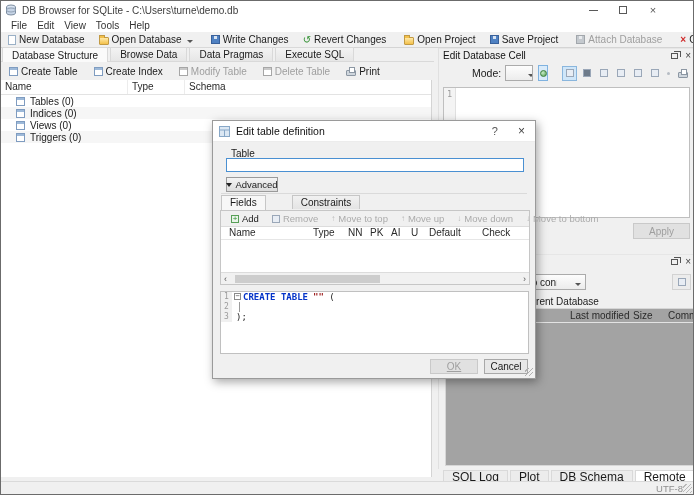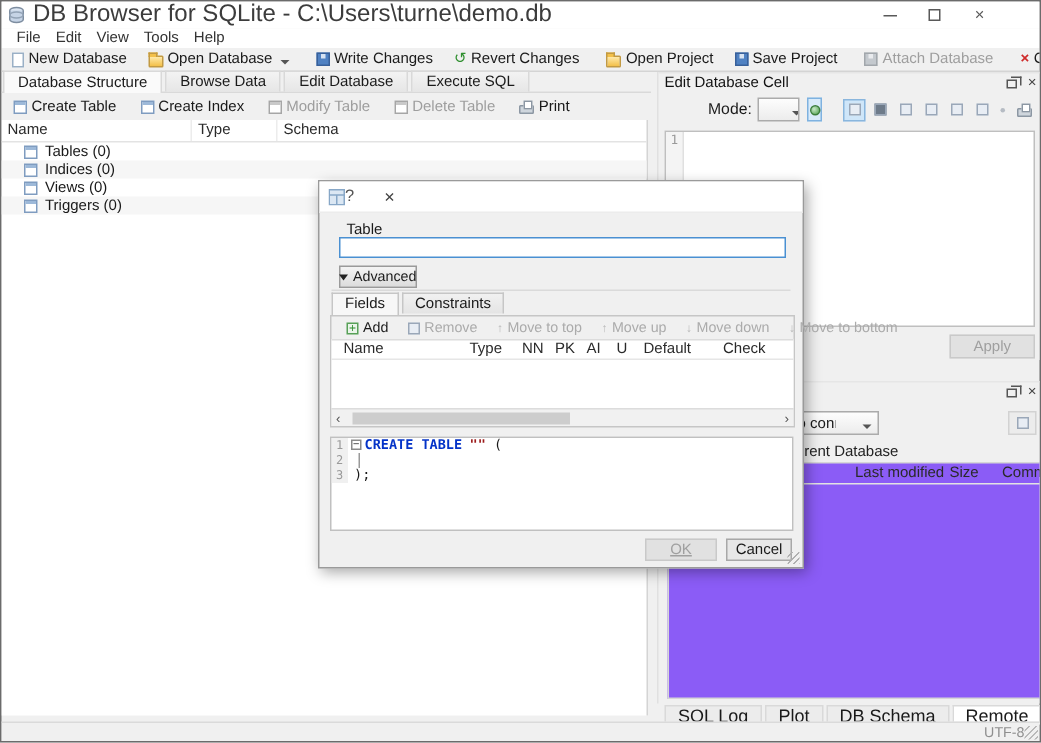--- a/index.html
+++ b/index.html
@@ -6,21 +6,21 @@
   html,body { width:694px; height:495px; }
   body {
     position:relative; overflow:hidden;
     font-family:"Liberation Sans", sans-serif; font-size:10.5px; color:#1a1a1a;
     background:#f0f0f0; border:1px solid #6b6b6b;
   }
 
   
   .titlebar { position:absolute; top:0; left:0; right:0; height:18px; background:#ffffff;
               display:flex; align-items:center; padding-left:4px; }
-  .title-text { font-size:16px; color:#3c3c3c; margin-left:5px; white-space:nowrap; }
+  .title-text { font-size:10px; color:#3c3c3c; margin-left:5px; white-space:nowrap; }
   .win-controls { position:absolute; right:25px; top:0; height:18px; display:flex; }
   .win-btn { width:30px; height:18px; display:flex; align-items:center; justify-content:center; color:#595959; }
   .glyph-min { width:9px; height:0; border-top:1px solid #595959; display:inline-block; }
   .glyph-max { width:8px; height:8px; border:1px solid #595959; display:inline-block; }
   .win-close-txt { font-size:11px; line-height:11px; }
 
   
   .menubar { position:absolute; top:18px; left:0; right:0; height:13px; background:#ffffff;
              display:flex; align-items:center; padding-left:5px; font-size:10px; color:#333; }
   .menu-item { padding:0 5px; }
@@ -106,21 +106,21 @@
             font-family:"DejaVu Sans Mono", monospace; font-size:8.5px; text-align:center; padding-top:1px; }
   .apply-btn { position:absolute; right:5px; top:175px; width:57px; height:16px; background:#e1e1e1;
                border:1px solid #c9c9c9; color:#9f9f9f; font-size:10px; display:flex; align-items:center; justify-content:center; }
 
   .remote-panel { top:253px; height:215px; }
   .remote-row { position:absolute; top:17px; left:0; right:0; height:22px; }
   .identity-select { position:absolute; left:6px; top:3px; width:141px; }
   .remote-go-btn { position:absolute; right:4px; top:3px; width:19px; height:16px; background:#ececec;
                    border:1px solid #d2d2d2; display:flex; align-items:center; justify-content:center; }
   .remote-section-label { position:absolute; top:42px; left:81px; font-size:10px; color:#222; white-space:nowrap; }
-  .remote-list { position:absolute; left:6px; right:0; top:54px; bottom:3px; background:#8b5cf6; border:1px solid #d6d6d6; border-right:none; }
+  .remote-list { position:absolute; left:6px; right:0; top:54px; bottom:3px; background:#a3a3a3; border:1px solid #d6d6d6; border-right:none; }
   .remote-list-header { height:14px; border-bottom:1px solid #e3e3e3; position:relative; font-size:10px; color:#2a2a2a; }
   .rl-col { position:absolute; top:1px; white-space:nowrap; }
   .rl-modified { left:124px; } .rl-size { left:187px; } .rl-commit { left:222px; }
 
   
   .bottom-tabs { position:absolute; left:437px; top:469px; height:13px; display:flex; gap:2px; align-items:stretch; padding-left:5px; }
   .btab { padding:0 8px; font-size:12px; display:flex; align-items:center; background:#ececec;
           border:1px solid #d9d9d9; white-space:nowrap; }
   .btab.active { background:#ffffff; border-bottom-color:#ffffff; }
 
@@ -137,21 +137,21 @@
   .dlg-title { margin-left:6px; font-size:10.5px; color:#111; flex:1; white-space:nowrap; }
   .dlg-help { color:#555; font-size:11px; margin-right:20px; }
   .dlg-close { color:#444; font-size:12px; margin-right:4px; }
   .dlg-label-table { position:absolute; left:18px; top:27px; font-size:10px;text-align:center; }
   .dlg-input { position:absolute; left:13px; top:37px; width:298px; height:14px; border:1px solid #4a90d2;
                background:#fff; font-size:10px; padding:0 3px; outline:none; font-family:"Liberation Sans",sans-serif; }
   .dlg-advanced { position:absolute; left:13px; top:56px; width:52px; height:15px; background:linear-gradient(#f4f4f4,#dcdcdc);
                   border:1px solid #9a9a9a; font-size:9.5px; display:flex; align-items:center; justify-content:center; gap:3px; }
   .adv-caret { width:0; height:0; border-left:3px solid transparent; border-right:3px solid transparent; border-top:4px solid #222; }
   .dlg-hline { position:absolute; left:8px; right:8px; top:72px; border-top:1px solid #dadada; }
-  .dlg-tabs { position:absolute; left:8px; top:74px; display:flex; }
+  .dlg-tabs { position:absolute; left:8px; top:74px; display:flex;gap:24px; }
   .dtab { padding:1px 8px; font-size:10px; border:1px solid #c6c6c6; border-bottom:none;
           background:linear-gradient(#f1f1f1,#e4e4e4); margin-right:2px; }
   .dtab.active { background:#f7f7f7; position:relative; z-index:2; margin-bottom:-1px; padding-bottom:2px; }
   .dlg-pane { position:absolute; left:7px; top:89px; width:310px; height:75px; border:1px solid #c6c6c6; background:#f0f0f0;
               display:flex; flex-direction:column; }
   .fields-toolbar { height:15px; display:flex; align-items:center; font-size:9.5px; gap:1px; padding-left:4px; }
   .ft-btn { display:flex; align-items:center; gap:3px; padding:0 6px; white-space:nowrap; }
   .ft-btn.disabled { color:#ababab; }
   .gl-add { width:8px; height:8px; border:1px solid #58a058; background:#eaf4ea; color:#2f8f2f;
             font-size:8px; line-height:6px; text-align:center; }
@@ -252,21 +252,21 @@
   <span class="tb-sep"></span>
   <span class="tb-btn">
     <span class="txt-glyph red">×</span>
     <span>Close Database</span>
   </span>
 </div>
 
 <div class="main-tabs">
   <span class="mtab active">Database Structure</span>
   <span class="mtab">Browse Data</span>
-  <span class="mtab">Edit Database</span>
+  <span class="mtab">Data Pragmas</span>
   <span class="mtab">Execute SQL</span>
 </div>
 
 <div class="structure-toolbar">
   <span class="st-btn">
     <span class="gl gl-table"></span>
     <span>Create Table</span>
   </span>
   <span class="st-btn">
     <span class="gl gl-table"></span>
@@ -395,20 +395,21 @@
   <span class="grip"></span>
 </div>
 
 <div class="dialog">
   <div class="dlg-titlebar">
     <svg width="11" height="11" viewBox="0 0 11 11">
       <rect x="0.5" y="0.5" width="10" height="10" fill="#dbe7f3" stroke="#87a7c7"></rect>
       <line x1="0.5" y1="4" x2="10.5" y2="4" stroke="#87a7c7"></line>
       <line x1="5.5" y1="4" x2="5.5" y2="10.5" stroke="#87a7c7"></line>
     </svg>
+    <span class="dlg-title">Edit table definition</span>
     <span class="dlg-help">?</span>
     <span class="dlg-close">×</span>
   </div>
 
   <div class="dlg-label-table">Table</div>
   <input class="dlg-input" type="text" value="" style="">
 
   <div class="dlg-advanced">
     <span class="adv-caret"></span>
     <span>Advanced</span>

